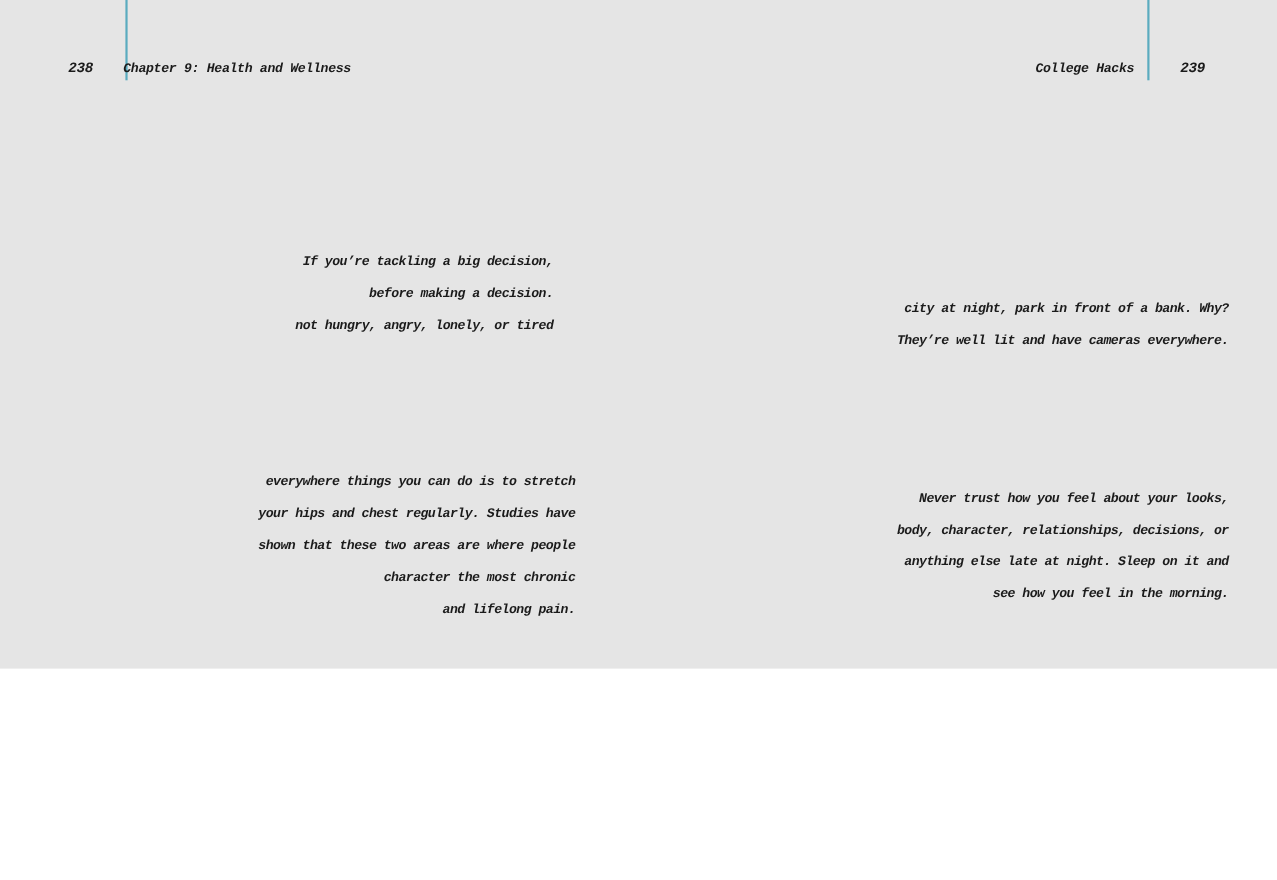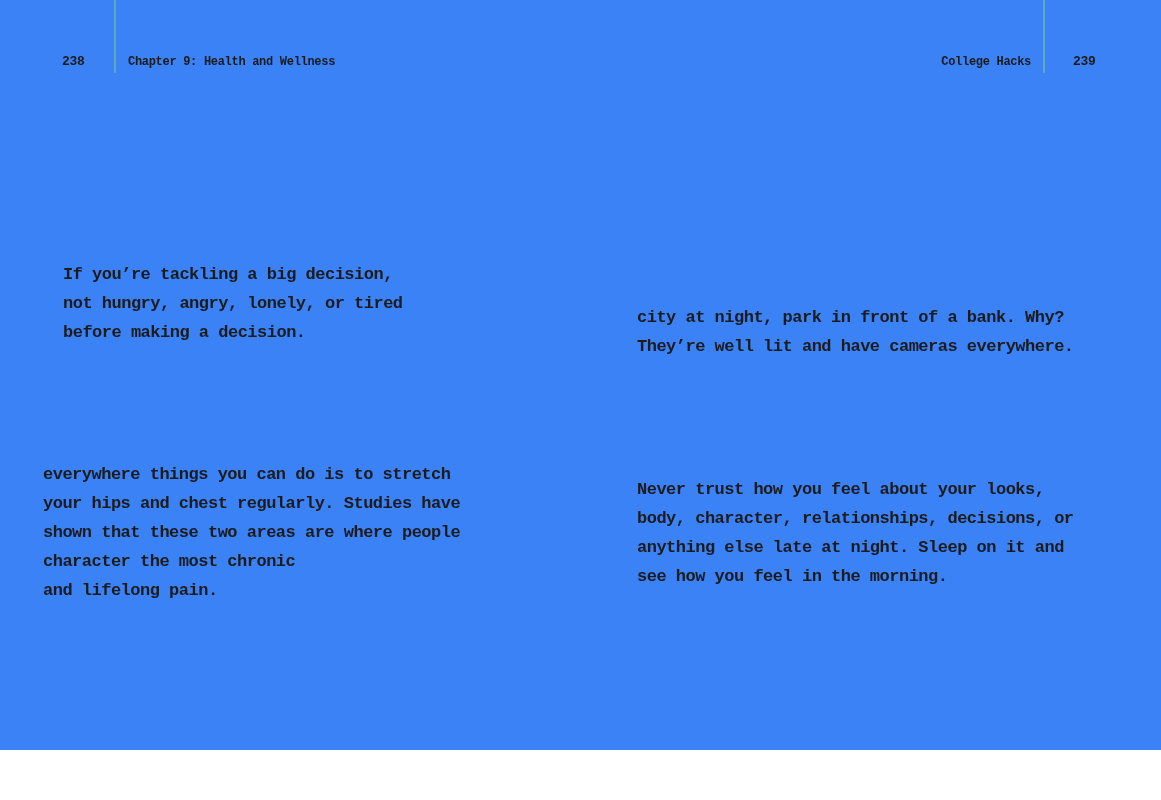--- a/index.html
+++ b/index.html
@@ -4,23 +4,24 @@
 <style>
   * { margin: 0; padding: 0; box-sizing: border-box; }
   html, body { background: #ffffff; }
   body {
     font-family: "Liberation Mono", "DejaVu Sans Mono", monospace;
     color: var(--text, #1b1b1b);
   }
   .spread {
     position: relative;
     width: 1161px;
-    height: 750px;
-    background: #3b82f6;
+    height: 608px;
+    background: #e5e5e5;
     overflow: hidden;
+    font-style: italic;
   }
   .rule {
     position: absolute;
     top: 0;
     width: 2px;
     height: 73px;
     background: var(--accent, #5aabbf);
   }
   .rule-left  { left: 114px; }
   .rule-right { left: 1043px; }
@@ -35,30 +36,29 @@
   .page-number-left  { left: 62px; }
   .page-number-right { left: 1073px; }
   .running-head {
     position: absolute;
     top: 55px;
     font-size: 12px;
     font-weight: 700;
     letter-spacing: -0.3px;
     white-space: nowrap;
   }
-  .running-head-left  { left: 128px; }
+  .running-head-left  { left: 112px; }
   .running-head-right { right: 130px; }
   .tip {
     position: absolute;
-    text-align: left;
-    font-size: 17px;
+    text-align: right;
+    font-size: 12px;
     font-weight: 700;
     line-height: 29px;
     letter-spacing: -0.5px;
-    margin-top: 36px;
   }
   .tip .line { white-space: nowrap; }
   .tip-halt     { left: 63px;  top: 224px; width: 440px; }
   .tip-stretch  { left: 43px;  top: 424px; width: 480px; }
   .tip-safety   { left: 637px; top: 267px; width: 480px; }
   .tip-sleep    { left: 637px; top: 439px; width: 480px; }
 </style>
 </head>
 <body>
 
@@ -71,22 +71,22 @@
   <span class="running-head running-head-left">Chapter 9: Health and Wellness</span>
 
   <span class="running-head running-head-right">College Hacks</span>
 
   <div class="rule rule-right"></div>
 
   <span class="page-number page-number-right">239</span>
 
   <div class="tip tip-halt">
     <div class="line">If you’re tackling a big decision,</div>
+    <div class="line">before making a decision.</div>
     <div class="line">not hungry, angry, lonely, or tired</div>
-    <div class="line">before making a decision.</div>
   </div>
 
   <div class="tip tip-stretch">
     <div class="line">everywhere things you can do is to stretch</div>
     <div class="line">your hips and chest regularly. Studies have</div>
     <div class="line">shown that these two areas are where people</div>
     <div class="line">character the most chronic</div>
     <div class="line">and lifelong pain.</div>
   </div>
 

